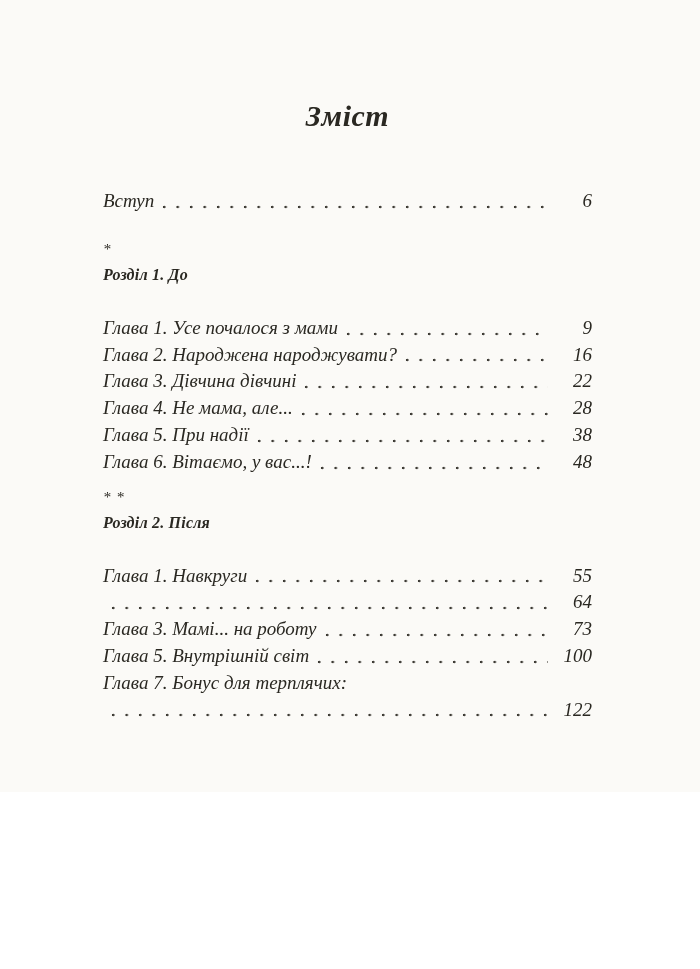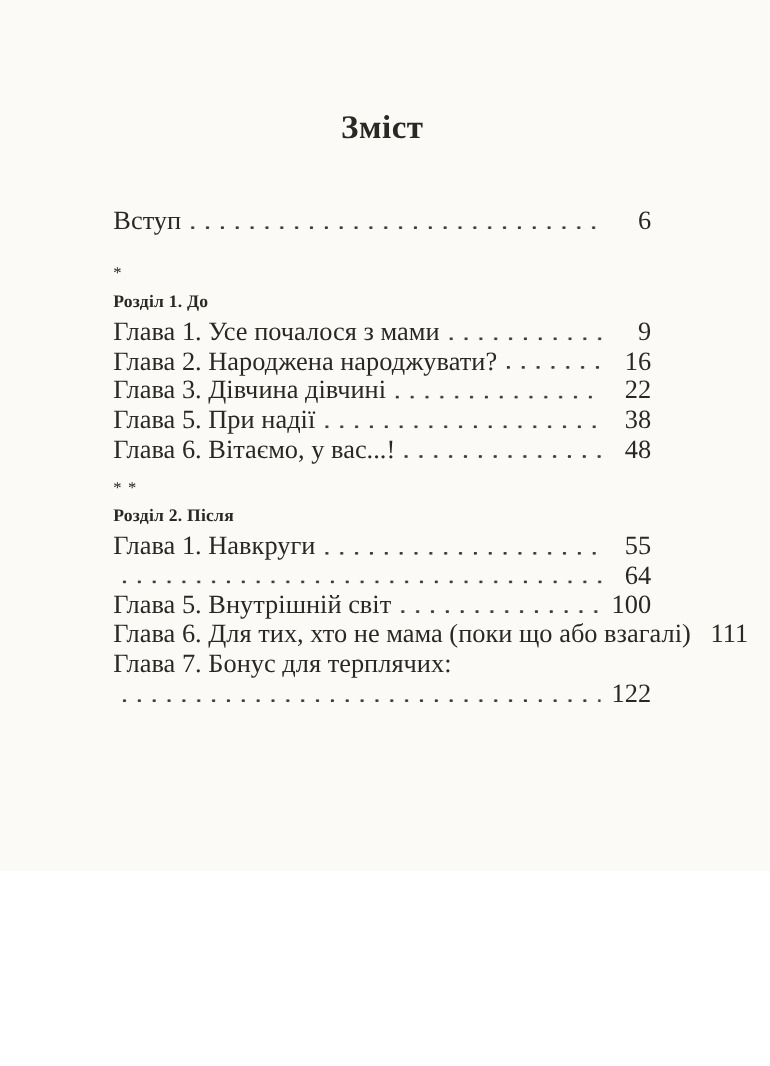--- a/index.html
+++ b/index.html
@@ -15,33 +15,34 @@
   }
   .page{
     position:relative;
     width:700px;
     height:792px;
     margin:0;
     background:var(--paper);
     box-sizing:border-box;
     padding:0 108px 0 103px;
     overflow:hidden;
+    font-style:italic;
   }
   .title{
     padding-top:96px;
     font-size:30px;
     line-height:40px;
     text-align:center;
     font-weight:600;
     letter-spacing:.5px;
   }
   .toc-row{
     display:flex;
     align-items:baseline;
-    font-size:24px;
+    font-size:19px;
     line-height:26.8px;
     white-space:nowrap;
   }
   .toc-row .label{
     flex:0 0 auto;
   }
   .leader{
     flex:1 1 auto;
     min-width:0;
     align-self:stretch;
@@ -71,20 +72,21 @@
     margin-top:13px;
   }
   .section-heading{
     margin-top:4px;
     font-size:16px;
     line-height:28px;
     font-weight:700;
     letter-spacing:.2px;
   }
   .section-entries{
+    margin-top:26px;
   }
 </style>
 </head>
 <body>
 
 <div class="page">
 
   <div class="title">Зміст</div>
 
   <div class="toc-row intro-row">
@@ -109,20 +111,25 @@
     <span class="leader"></span>
     <span class="page-num">16</span>
   </div>
 
   <div class="toc-row">
     <span class="label">Глава 3. Дівчина дівчині</span>
     <span class="leader"></span>
     <span class="page-num">22</span>
   </div>
 
+  <div class="toc-row">
+    <span class="label">Глава 4. Не мама, але...</span>
+    <span class="leader"></span>
+    <span class="page-num">28</span>
+  </div>
 
   <div class="toc-row">
     <span class="label">Глава 5. При надії</span>
     <span class="leader"></span>
     <span class="page-num">38</span>
   </div>
 
   <div class="toc-row">
     <span class="label">Глава 6. Вітаємо, у вас...!</span>
     <span class="leader"></span>
@@ -139,33 +146,33 @@
     <span class="label">Глава 1. Навкруги</span>
     <span class="leader"></span>
     <span class="page-num">55</span>
   </div>
 
   <div class="toc-row">
     <span class="leader"></span>
     <span class="page-num">64</span>
   </div>
 
+  <div class="toc-row">
+    <span class="label">Глава 3. Мамі... на роботу</span>
+    <span class="leader"></span>
+    <span class="page-num">73</span>
+  </div>
 
 
   <div class="toc-row">
     <span class="label">Глава 5. Внутрішній світ</span>
     <span class="leader"></span>
     <span class="page-num">100</span>
   </div>
 
-  <div class="toc-row">
-    <span class="label">Глава 6. Для тих, хто не мама (поки що або взагалі)</span>
-    <span class="leader"></span>
-    <span class="page-num">111</span>
-  </div>
 
   <div class="toc-row no-leader">
     <span class="label">Глава 7. Бонус для терплячих:</span>
 
   </div>
 
   <div class="toc-row">
     <span class="leader"></span>
     <span class="page-num">122</span>
   </div>

